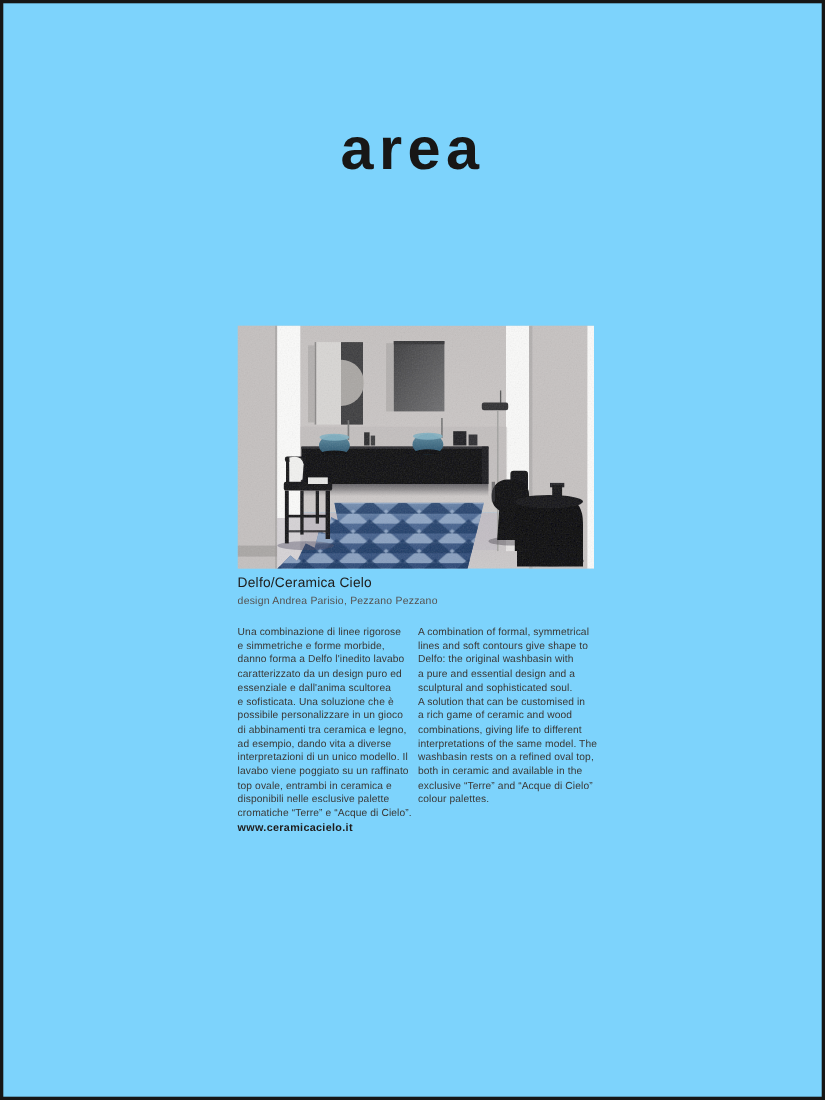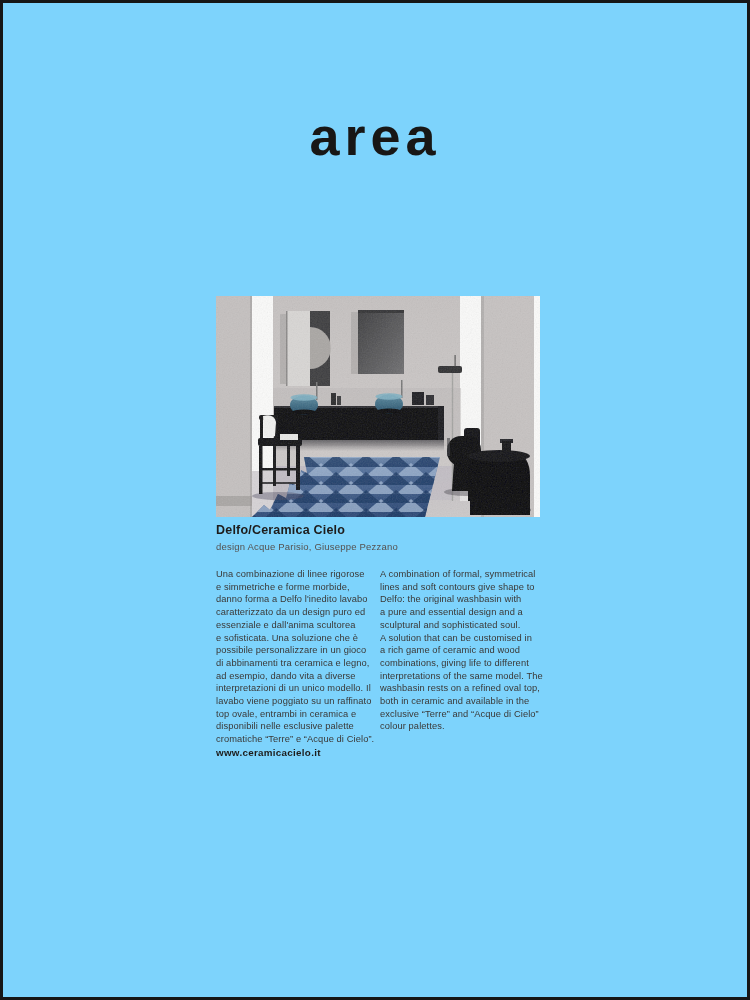--- a/index.html
+++ b/index.html
@@ -12,21 +12,21 @@
     position:absolute;top:106px;left:0;width:100%;text-align:center;
     font-weight:bold;font-size:54px;line-height:1;letter-spacing:5px;
     color:#181716;
   }
   .photo{
     position:absolute;left:213px;top:293px;width:324px;height:221px;margin:0;
   }
   .photo svg{display:block;}
   .title{
     position:absolute;left:213px;top:520px;margin:0;
-    font-size:12.5px;font-weight:bold;color:#1d1c1b;letter-spacing:.2px;
+    font-size:12.5px;font-weight:normal;color:#1d1c1b;letter-spacing:.2px;
   }
   .credit{
     position:absolute;left:213px;top:538px;
     font-size:9.5px;color:#55514f;letter-spacing:.2px;
   }
   .body-col{
     position:absolute;top:565px;width:170px;
     font-size:9.3px;line-height:12.7px;color:#3a3836;
     white-space:pre-line;letter-spacing:.1px;
   }
@@ -193,21 +193,21 @@
           <rect x="46" y="186" width="36" height="2" fill="#141416" opacity="0.8"></rect>
         </g>
 
         <rect x="0" y="0" width="324" height="221" filter="url(#grain)" opacity="0.16"></rect>
       </g>
     </svg>
   </figure>
 
   <h1 class="title">Delfo/Ceramica Cielo</h1>
 
-  <div class="credit">design Acque Parisio, Giuseppe Pezzano</div>
+  <div class="credit">design Andrea Parisio, Pezzano Pezzano</div>
 
   <div class="body-col col-it">Una combinazione di linee rigorose
 e simmetriche e forme morbide,
 danno forma a Delfo l'inedito lavabo
 caratterizzato da un design puro ed
 essenziale e dall'anima scultorea
 e sofisticata. Una soluzione che è
 possibile personalizzare in un gioco
 di abbinamenti tra ceramica e legno,
 ad esempio, dando vita a diverse

